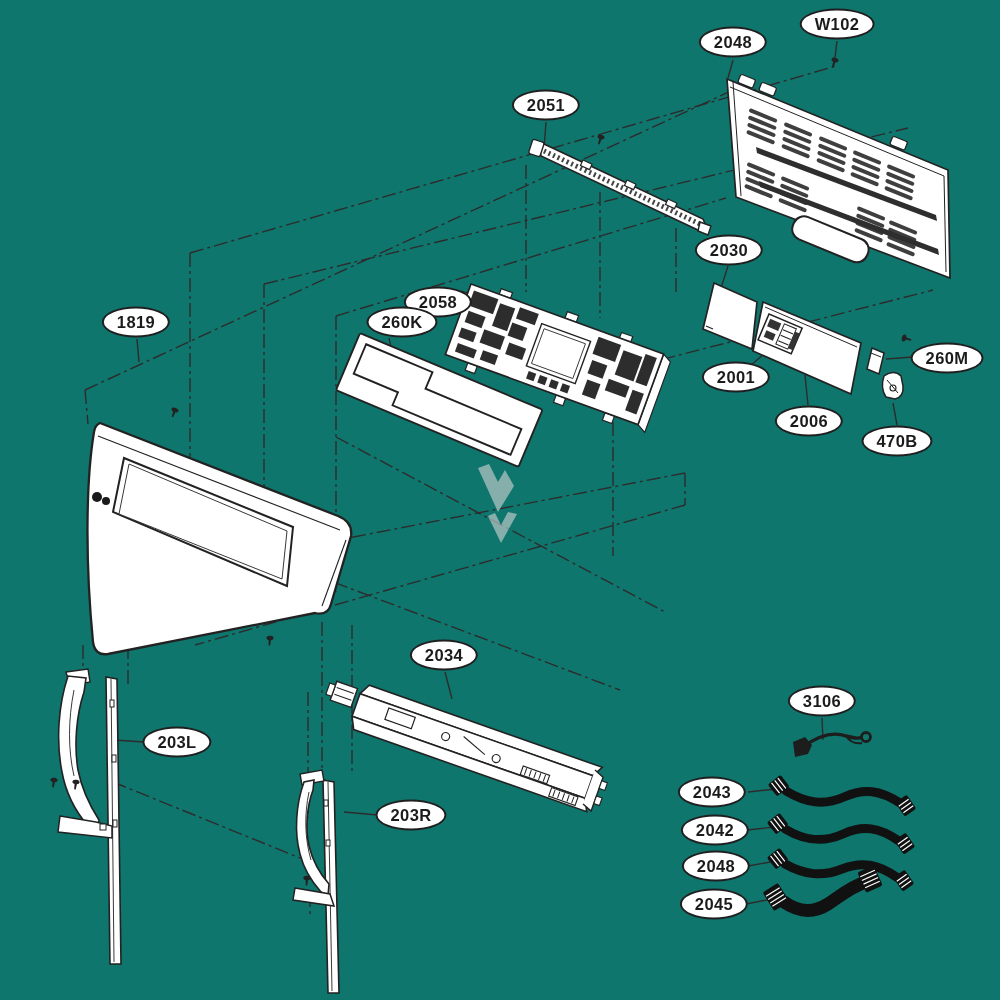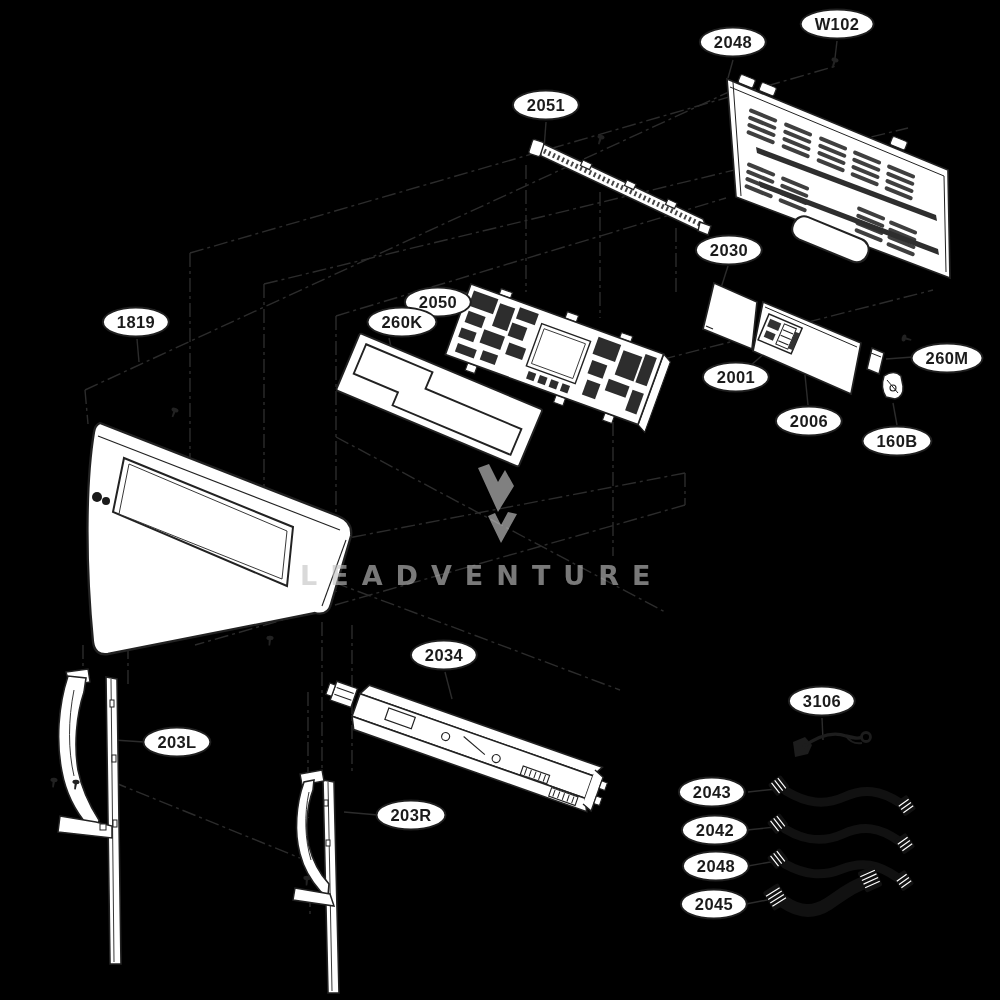--- a/index.html
+++ b/index.html
@@ -1,16 +1,16 @@
 <!DOCTYPE html>
 <html><head>
 <meta charset="utf-8">
 <style>
   html,body{margin:0;padding:0;background:#fff;}
-  #stage{position:relative;width:1000px;height:1000px;background:#000000;overflow:hidden;
+  #stage{position:relative;width:1000px;height:1000px;background:#0f766e;overflow:hidden;
          font-family:"Liberation Sans",sans-serif;}
   #lineart{position:absolute;left:0;top:0;}
   .lbl{position:absolute;transform:translate(-50%,-50%);background:#fff;
        border:2.2px solid #1f1f1f;border-radius:50%;padding:4px 13px;
        font:bold 16.5px "Liberation Sans",sans-serif;color:#1b1b1b;
        white-space:nowrap;letter-spacing:.4px;z-index:5;}
   #watermark{position:absolute;left:300px;top:560px;width:400px;z-index:1;
        font:bold 27px "DejaVu Sans",sans-serif;letter-spacing:13px;
        color:#c3c3c3;opacity:.62;user-select:none;}
 </style>
@@ -334,31 +334,30 @@
     <use href="#screw" transform="translate(76,782) rotate(8)"></use>
     <use href="#screw" transform="translate(307,878) rotate(4)"></use>
     <use href="#screw" transform="translate(904,338) rotate(-75)"></use>
   </g>
 </svg>
 
 <div class="lbl" style="left:837px;top:24px">W102</div>
 <div class="lbl" style="left:733px;top:42px">2048</div>
 <div class="lbl" style="left:546px;top:105px">2051</div>
 <div class="lbl" style="left:729px;top:250px">2030</div>
-<div class="lbl" style="left:438px;top:302px">2050</div>
+<div class="lbl" style="left:438px;top:302px">2058</div>
 <div class="lbl" style="left:402px;top:322px">260K</div>
 <div class="lbl" style="left:136px;top:322px">1819</div>
 <div class="lbl" style="left:736px;top:377px">2001</div>
 <div class="lbl" style="left:947px;top:358px">260M</div>
 <div class="lbl" style="left:809px;top:421px">2006</div>
-<div class="lbl" style="left:897px;top:441px">160B</div>
+<div class="lbl" style="left:897px;top:441px">470B</div>
 <div class="lbl" style="left:444px;top:655px">2034</div>
 <div class="lbl" style="left:177px;top:742px">203L</div>
 <div class="lbl" style="left:411px;top:815px">203R</div>
 <div class="lbl" style="left:822px;top:701px">3106</div>
 <div class="lbl" style="left:712px;top:792px">2043</div>
 <div class="lbl" style="left:715px;top:830px">2042</div>
 <div class="lbl" style="left:716px;top:866px">2048</div>
 <div class="lbl" style="left:714px;top:904px">2045</div>
 
-<div id="watermark">LEADVENTURE</div>
 
 </div>
 
 </body></html>

